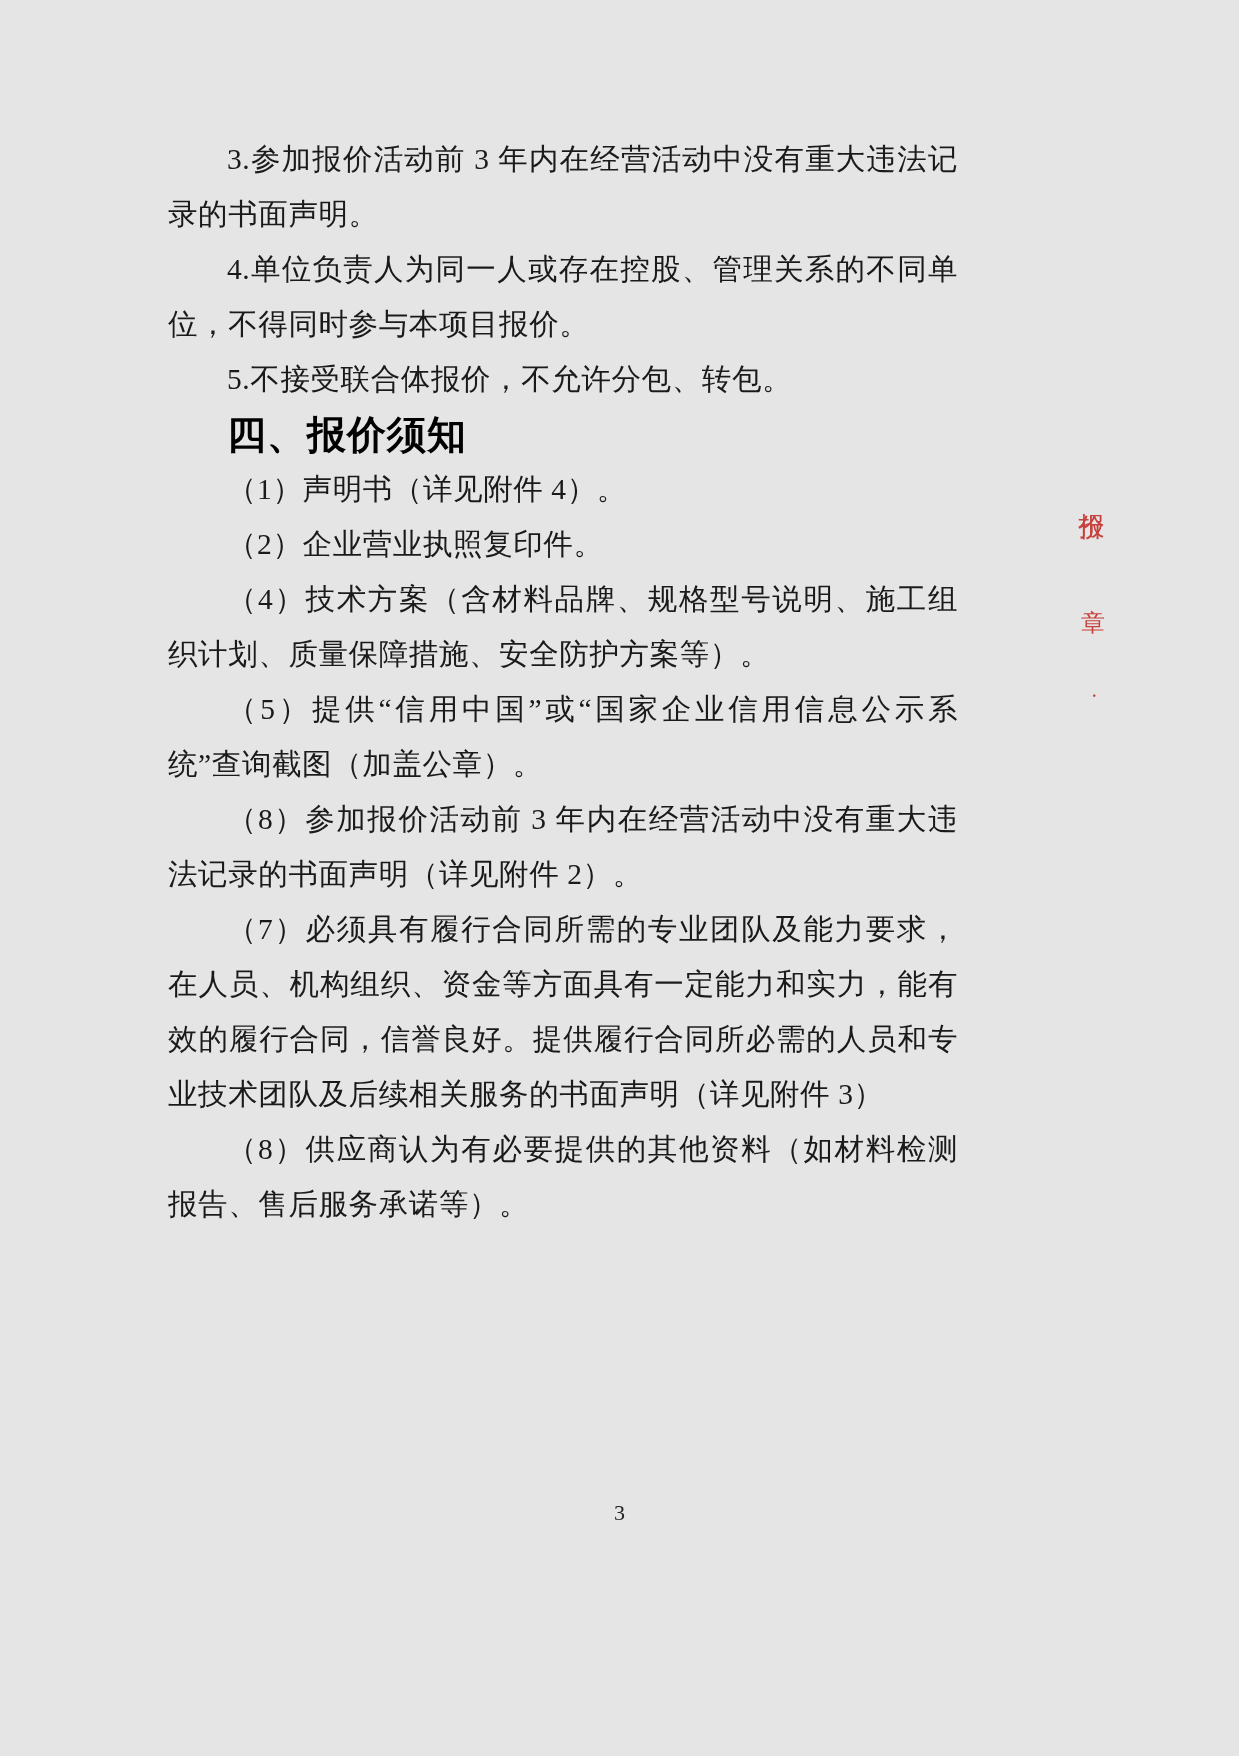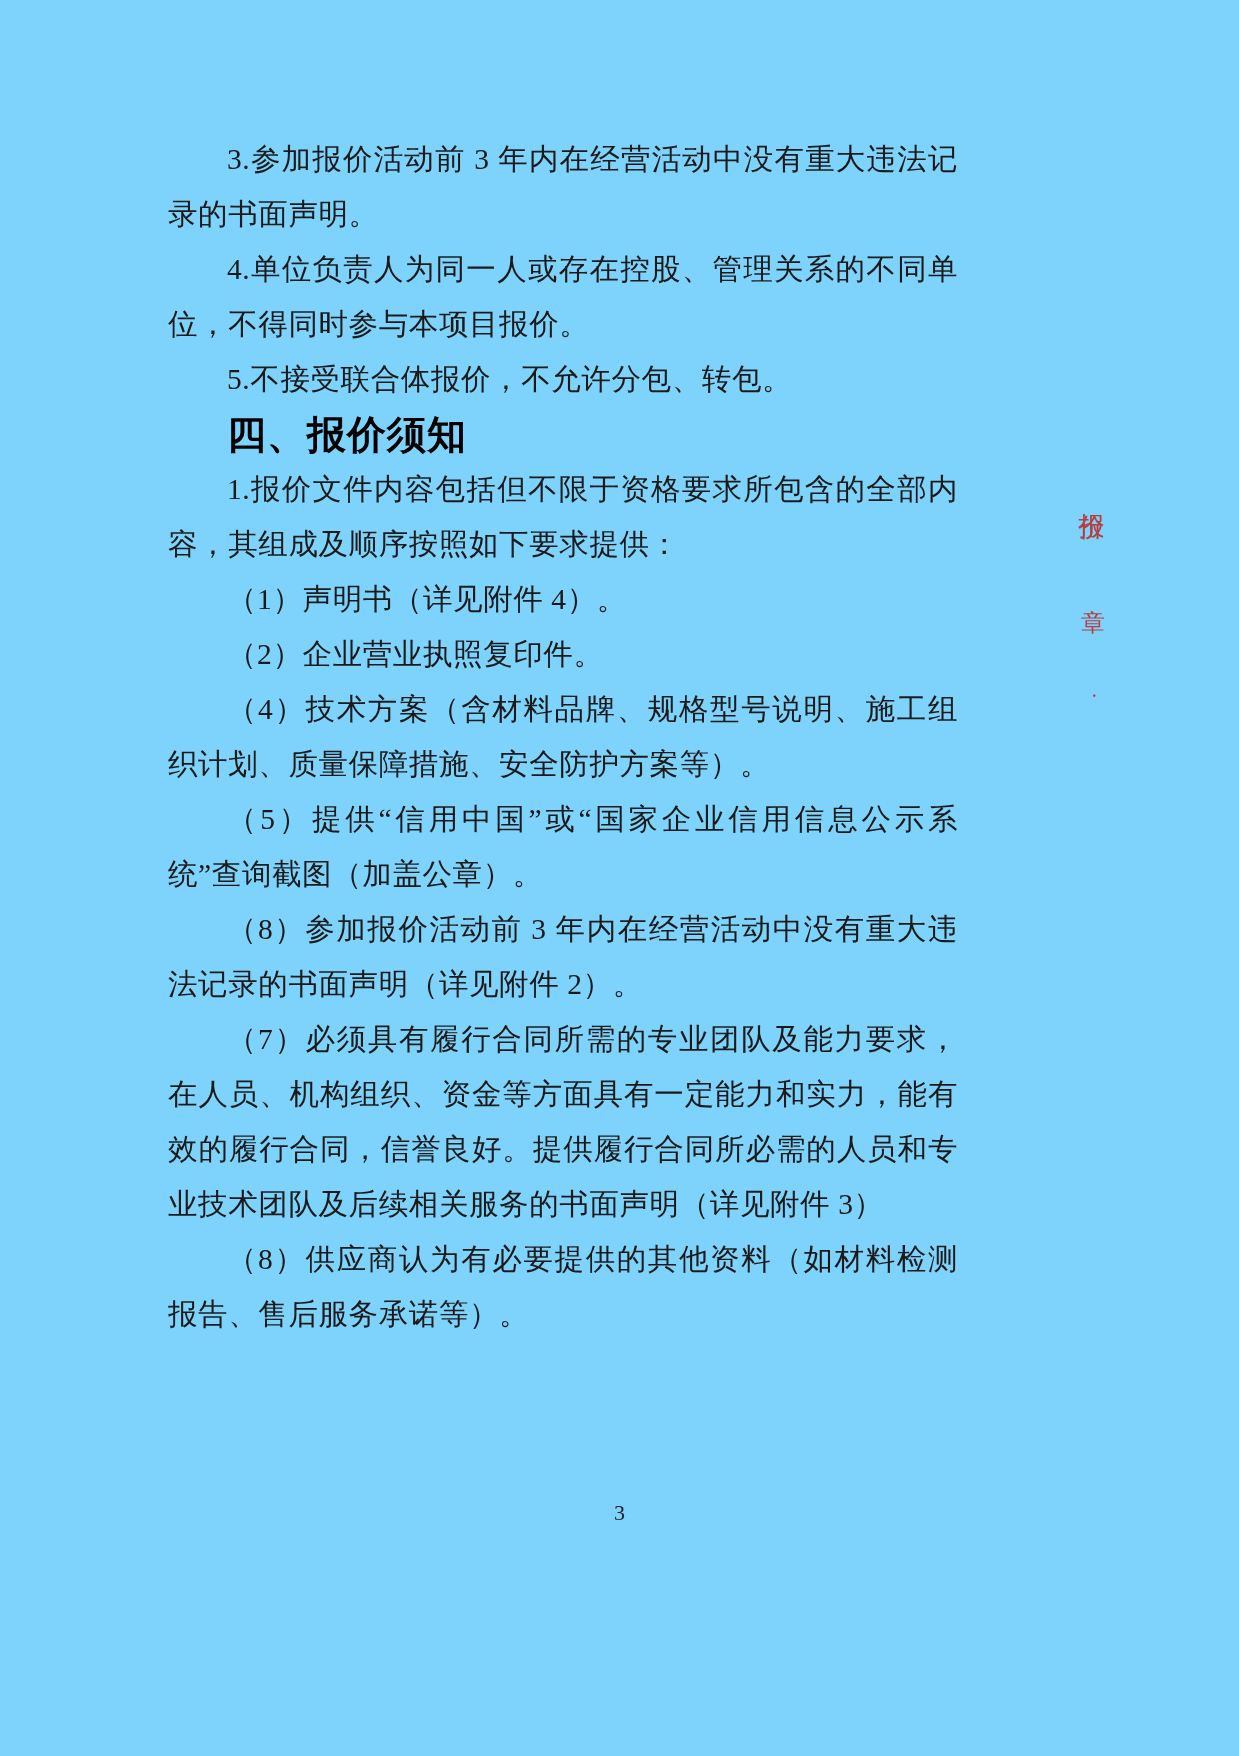--- a/index.html
+++ b/index.html
@@ -13,21 +13,21 @@
     position: relative;
     font-family: "Liberation Serif", "DejaVu Serif", serif;
     color: #111111;
     overflow: hidden;
   }
   .page {
     position: absolute;
     left: 0; top: 0;
     width: 1239px;
     height: 1756px;
-    background: #7dd3fc;
+    background: #e5e5e5;
   }
   .content {
     position: absolute;
     left: 168px;
     top: 132px;
     width: 790px;
   }
   .para {
     font-size: 29.5px;
     line-height: 55px;
@@ -99,21 +99,20 @@
 
 <div class="page">
 
   <div class="content">
     <p class="para">3.参加报价活动前 3 年内在经营活动中没有重大违法记录的书面声明。</p>
     <p class="para">4.单位负责人为同一人或存在控股、管理关系的不同单位，不得同时参与本项目报价。</p>
     <p class="para">5.不接受联合体报价，不允许分包、转包。</p>
 
     <p class="heading">四、报价须知</p>
 
-    <p class="para">1.报价文件内容包括但不限于资格要求所包含的全部内容，其组成及顺序按照如下要求提供：</p>
     <p class="para">（1）声明书（详见附件 4）。</p>
     <p class="para">（2）企业营业执照复印件。</p>
     <p class="para">（4）技术方案（含材料品牌、规格型号说明、施工组织计划、质量保障措施、安全防护方案等）。</p>
     <p class="para">（5）提供“信用中国”或“国家企业信用信息公示系统”查询截图（加盖公章）。</p>
     <p class="para">（8）参加报价活动前 3 年内在经营活动中没有重大违法记录的书面声明（详见附件 2）。</p>
     <p class="para">（7）必须具有履行合同所需的专业团队及能力要求，在人员、机构组织、资金等方面具有一定能力和实力，能有效的履行合同，信誉良好。提供履行合同所必需的人员和专业技术团队及后续相关服务的书面声明（详见附件 3）</p>
     <p class="para">（8）供应商认为有必要提供的其他资料（如材料检测报告、售后服务承诺等）。</p>
   </div>
 
   <div class="seal-mark seal-1">报价</div>

